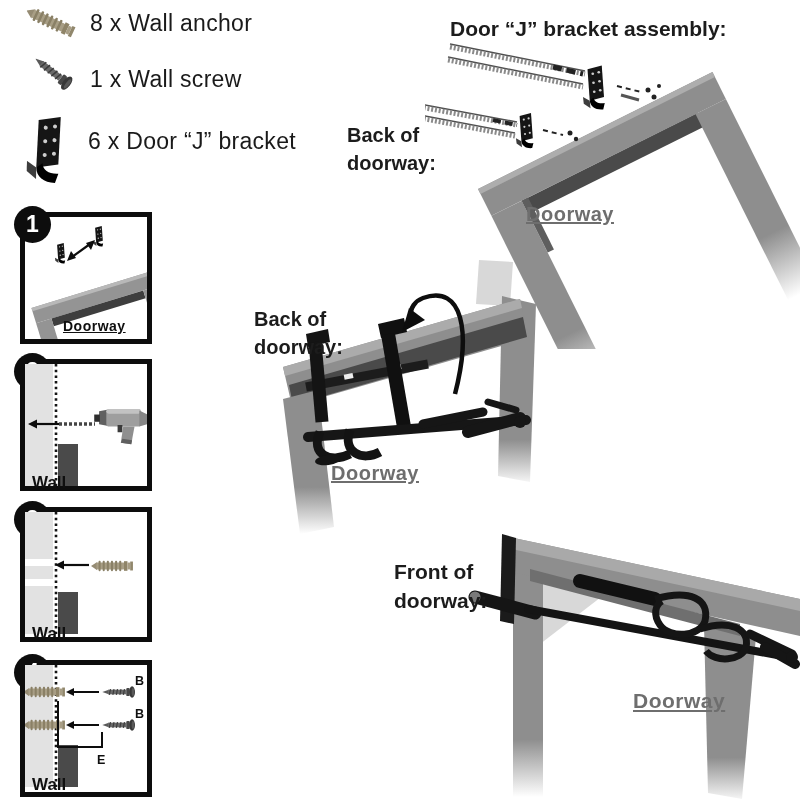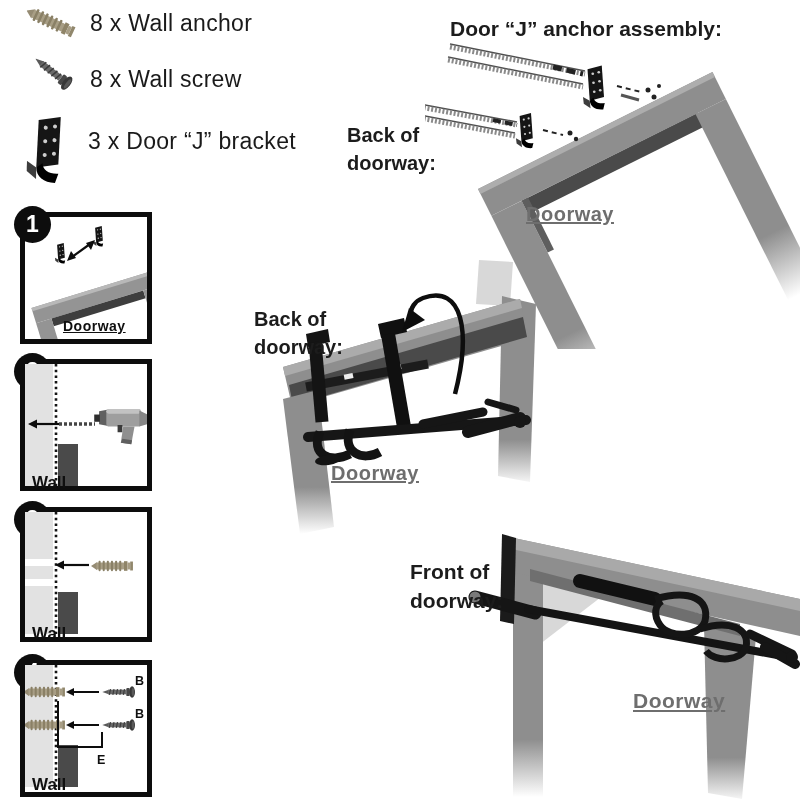--- a/index.html
+++ b/index.html
@@ -92,31 +92,31 @@
           <use href="#sym-anchor"></use>
         </svg>
     </div>
     <span class="abs part-label" style="left:90px;top:6px;">8 x Wall anchor</span>
 
     <div class="abs" style="left:30px;top:60px;transform:rotate(38deg);">
       <svg width="50" height="20" viewBox="0 0 64 24">
           <use href="#sym-screw"></use>
         </svg>
     </div>
-    <span class="abs part-label" style="left:90px;top:62px;">8 x Wall screw</span>
+    <span class="abs part-label" style="left:90px;top:62px;">1 x Wall screw</span>
 
     <div class="abs" style="left:28px;top:112px;transform:rotate(7deg);">
       <svg width="46" height="68" viewBox="0 0 40 60">
           <use href="#sym-jbracket"></use>
         </svg>
     </div>
-    <span class="abs part-label" style="left:88px;top:124px;">3 x Door “J” bracket</span>
-  </div>
-
-  <div class="abs hd" style="left:450px;top:11px;font-size:21px;white-space:nowrap;">Door “J” anchor assembly:</div>
+    <span class="abs part-label" style="left:88px;top:124px;">6 x Door “J” bracket</span>
+  </div>
+
+  <div class="abs hd" style="left:450px;top:11px;font-size:21px;white-space:nowrap;">Door “J” bracket assembly:</div>
 
   <div class="abs" style="left:460px;top:45px;">
     <svg width="340" height="300" viewBox="0 0 340 300">
       <defs>
         <linearGradient id="fadeTR" gradientUnits="userSpaceOnUse" x1="0" y1="60" x2="0" y2="238">
           <stop offset="0" stop-color="#8e8e8e"></stop>
             <stop offset="0.62" stop-color="#8e8e8e"></stop>
             <stop offset="1" stop-color="#ffffff"></stop>
         </linearGradient>
       </defs>
@@ -243,21 +243,21 @@
         <line x1="108" y1="80" x2="368" y2="128" stroke="#141414" stroke-width="8" stroke-linecap="round"></line>
         <line x1="160" y1="52" x2="235" y2="70" stroke="#111" stroke-width="14" stroke-linecap="round"></line>
         <path d="M235,70 C270,60 290,70 285,92 C280,108 250,110 240,96 C233,86 235,76 242,72" stroke="#151515" stroke-width="7" fill="none"></path>
         <path d="M280,100 C310,90 330,100 326,118 C322,132 295,134 286,122" stroke="#151515" stroke-width="7" fill="none"></path>
         <line x1="330" y1="105" x2="372" y2="125" stroke="#151515" stroke-width="9" stroke-linecap="round"></line>
         <line x1="345" y1="118" x2="375" y2="135" stroke="#151515" stroke-width="10" stroke-linecap="round"></line>
         <circle cx="372" cy="128" r="6" fill="#151515"></circle>
       </g>
     </svg>
   </div>
-  <div class="abs hd" style="left:394px;top:554px;font-size:21px;margin-left:16px;">
+  <div class="abs hd" style="left:394px;top:554px;font-size:21px;">
     <div>Front of</div>
     <div>doorway:</div>
   </div>
   <div class="abs doorway-label" style="left:633px;top:685px;font-size:21px;">Doorway</div>
 
   <div class="step-box" style="top:208px;height:132px;">
     <div class="badge">1</div>
     <svg class="step-art" viewBox="0 0 122 122">
       <g transform="translate(16,88) rotate(-17)">
         <rect x="-10" y="0" width="132" height="16" fill="#949494"></rect>

